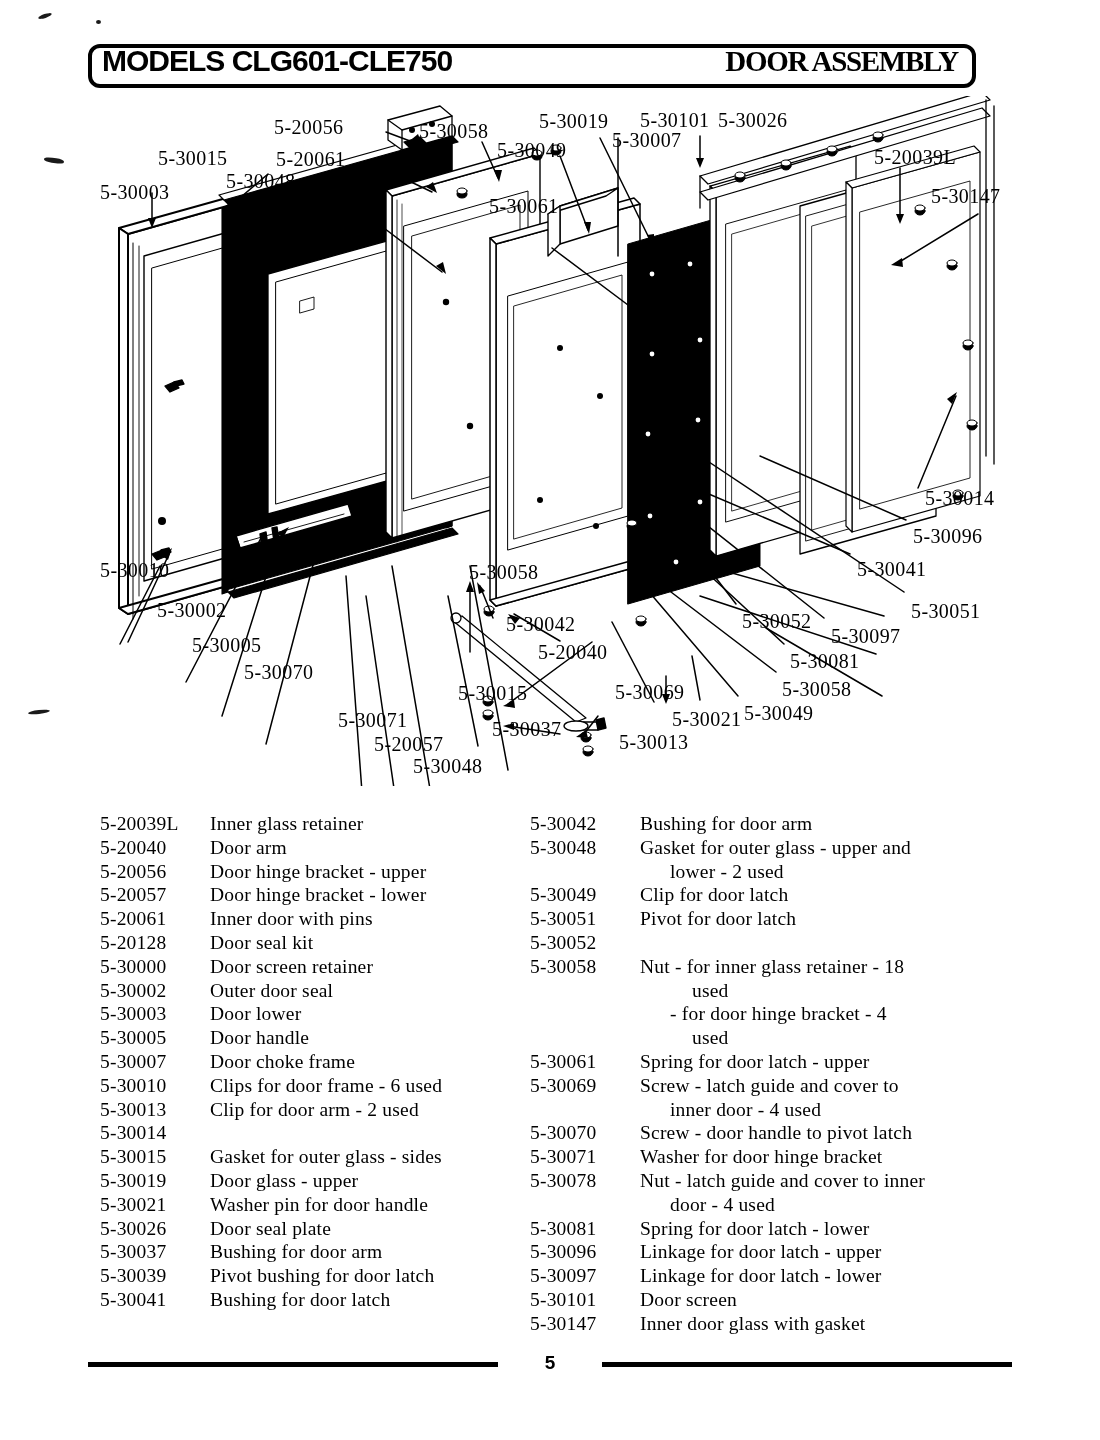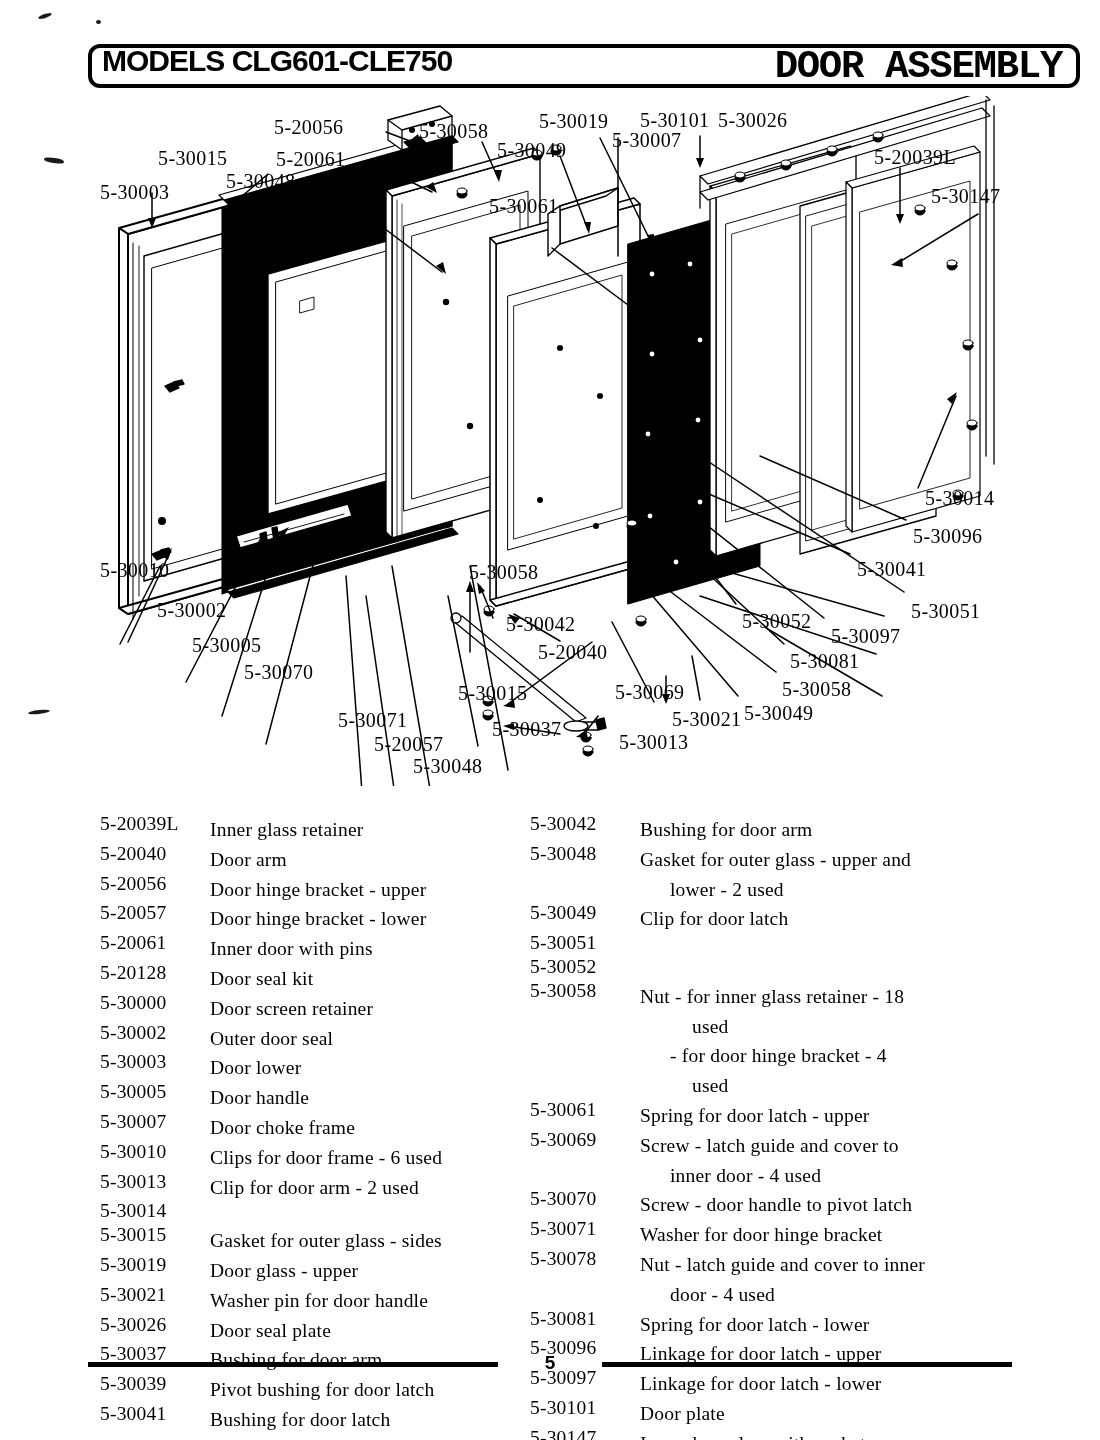--- a/index.html
+++ b/index.html
@@ -1,41 +1,41 @@
 <!DOCTYPE html>
 <html><head>
 <meta charset="utf-8">
 <style>
   html,body{margin:0;padding:0;background:#fff;}
   body{width:1100px;height:1440px;position:relative;overflow:hidden;
        font-family:"Liberation Serif",serif;color:#000;}
 
   
-  .banner{position:absolute;left:88px;top:44px;width:992px;height:44px;
+  .banner{position:absolute;left:88px;top:44px;width:888px;height:44px;
           border:4px solid #000;border-radius:12px;box-sizing:border-box;}
   .banner .inner{position:absolute;inset:3px;border:0;}
   .banner-title{position:absolute;left:10px;top:-4px;font-family:"Liberation Sans",sans-serif;
                 font-weight:bold;font-size:30px;letter-spacing:-1px;white-space:nowrap;}
-  .banner-right{position:absolute;right:14px;top:-3px;font-family:Liberation Mono, monospace;
-                font-weight:bold;font-size:39px;letter-spacing:-1.3px;white-space:nowrap;}
+  .banner-right{position:absolute;right:14px;top:-3px;font-family:Liberation Serif, serif;
+                font-weight:bold;font-size:29px;letter-spacing:-1.3px;white-space:nowrap;}
 
   
   #diagram{position:absolute;left:0;top:96px;width:1100px;height:690px;}
   #diagram svg{display:block;}
 
   .clabel{position:absolute;font-family:"Liberation Serif",serif;font-size:20px;
           letter-spacing:0.4px;white-space:nowrap;}
 
   
   .parts{position:absolute;top:812px;font-family:"Liberation Serif",serif;font-size:19.5px;}
   #parts-left{left:100px;width:420px;}
   #parts-right{left:530px;width:470px;}
   .prow{display:flex;align-items:flex-start;line-height:23.8px;}
   .pnum{width:110px;flex:0 0 110px;letter-spacing:0.2px;}
-  .pdesc{flex:1 1 auto;letter-spacing:0.2px;margin-top:6px;}
+  .pdesc{flex:1 1 auto;letter-spacing:0.2px;}
   .pdesc.ind{padding-left:52px;}
   .pdesc.ind2{padding-left:30px;}
 
   
   .footer{position:absolute;left:0;top:1352px;width:1100px;height:24px;}
   .frule{position:absolute;top:10px;height:5px;background:#000;}
   .frule.l{left:88px;width:410px;}
   .frule.r{left:602px;width:410px;}
   .fnum{position:absolute;left:0;top:0;width:1100px;text-align:center;
         font-family:"Liberation Sans",sans-serif;font-weight:bold;font-size:19px;}
@@ -492,20 +492,21 @@
     <div class="prow">
       <div class="pnum"></div>
       <div class="pdesc ind2">lower - 2 used</div>
     </div>
     <div class="prow">
       <div class="pnum">5-30049</div>
       <div class="pdesc">Clip for door latch</div>
     </div>
     <div class="prow">
       <div class="pnum">5-30051</div>
+      <div class="pdesc">Pivot for door latch</div>
     </div>
     <div class="prow">
       <div class="pnum">5-30052</div>
     </div>
     <div class="prow">
       <div class="pnum">5-30058</div>
       <div class="pdesc">Nut -  for inner glass retainer - 18</div>
     </div>
     <div class="prow">
       <div class="pnum"></div>
@@ -554,21 +555,21 @@
     <div class="prow">
       <div class="pnum">5-30096</div>
       <div class="pdesc">Linkage for door latch - upper</div>
     </div>
     <div class="prow">
       <div class="pnum">5-30097</div>
       <div class="pdesc">Linkage for door latch - lower</div>
     </div>
     <div class="prow">
       <div class="pnum">5-30101</div>
-      <div class="pdesc">Door plate</div>
+      <div class="pdesc">Door screen</div>
     </div>
     <div class="prow">
       <div class="pnum">5-30147</div>
       <div class="pdesc">Inner door glass with gasket</div>
     </div>
   </div>
 
 <div class="footer">
   <div class="frule l"></div>
   <div class="fnum">5</div>

